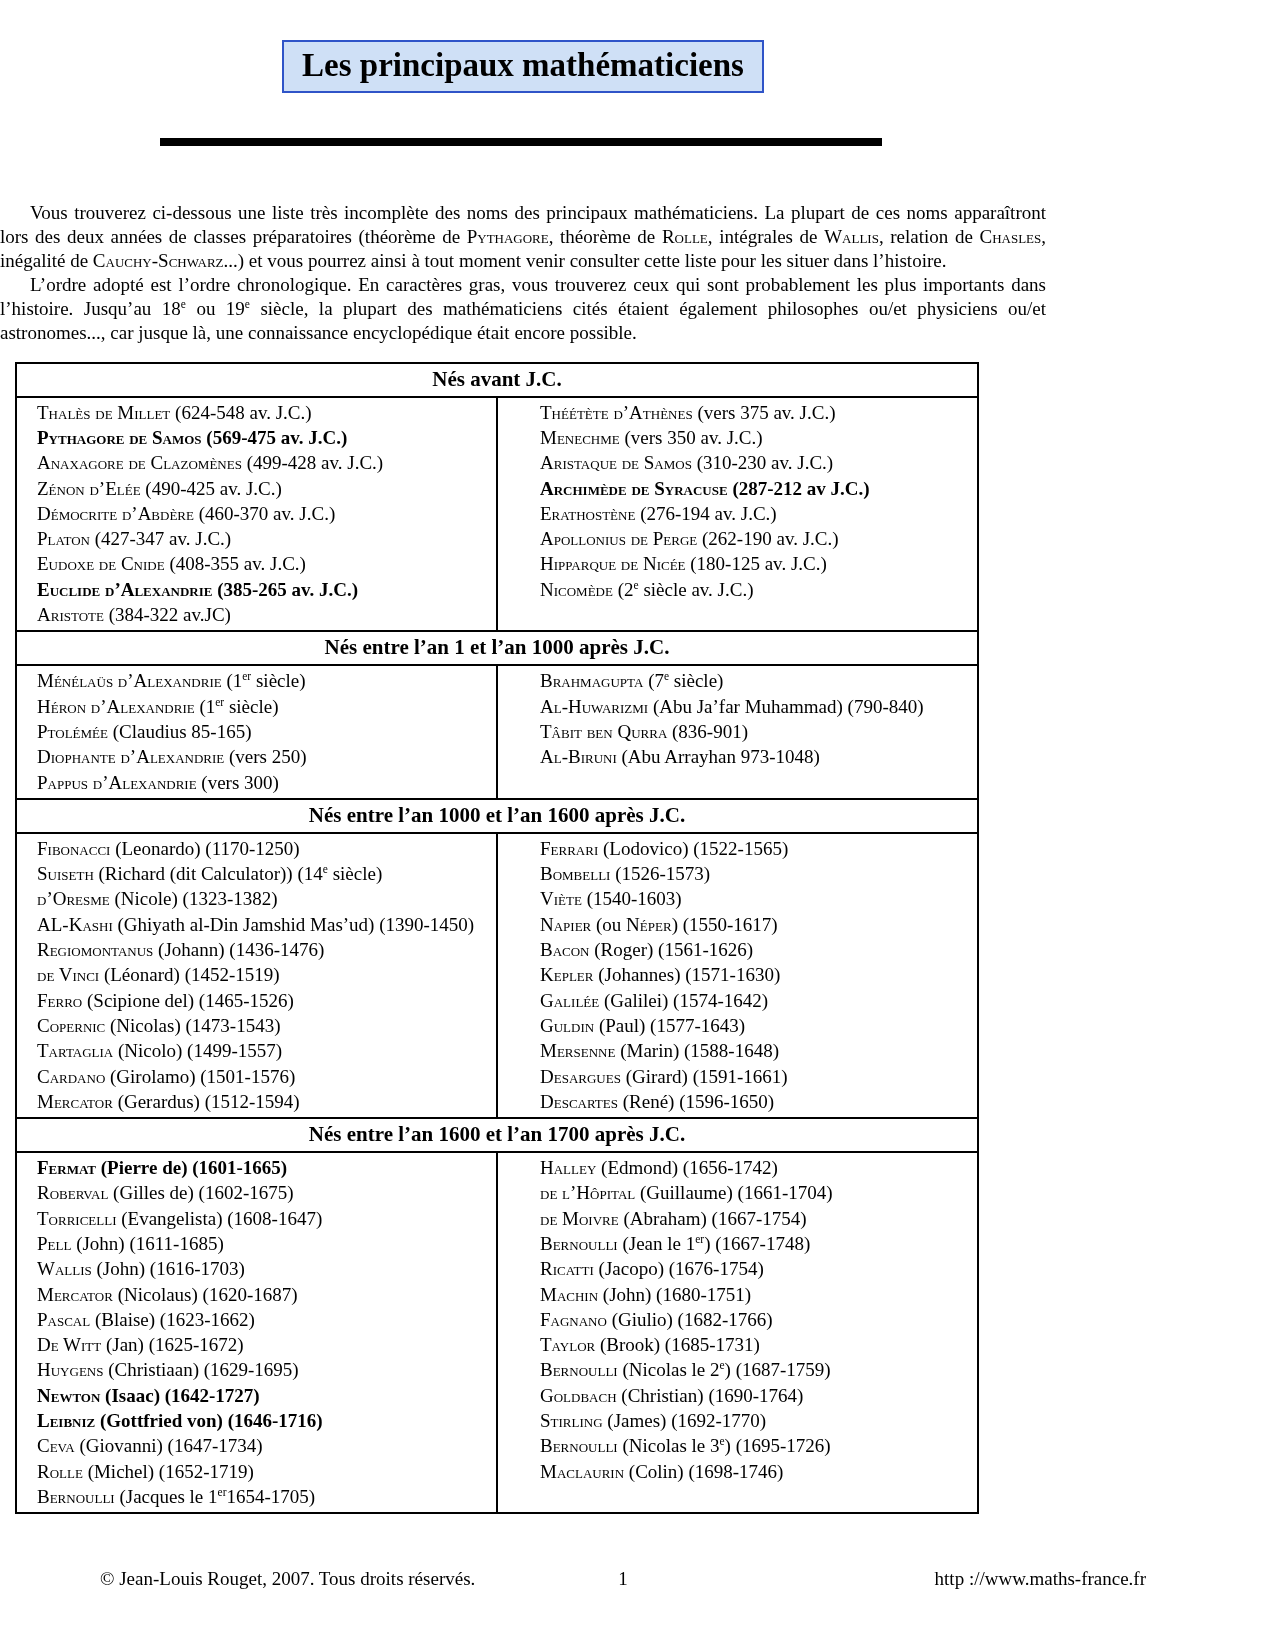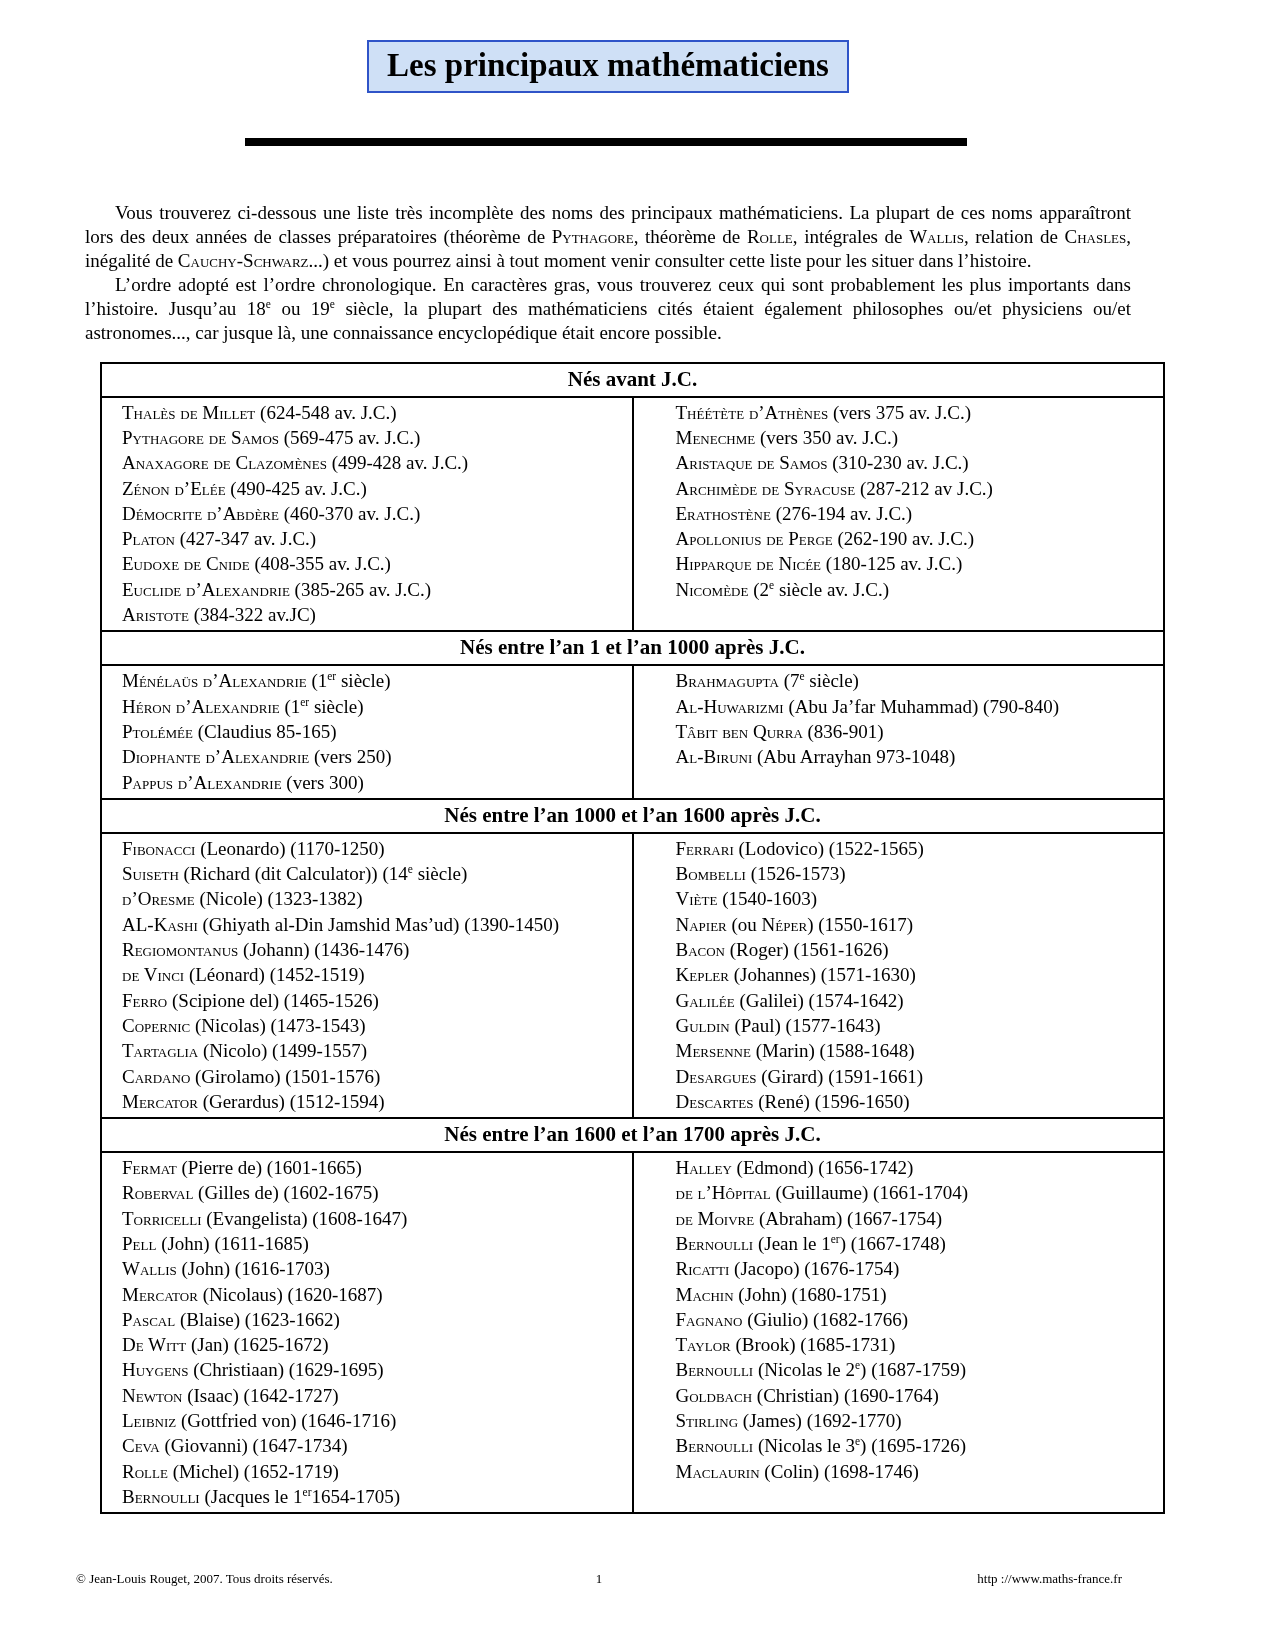--- a/index.html
+++ b/index.html
@@ -1,54 +1,54 @@
 <!DOCTYPE html>
 <html><head>
 <meta charset="utf-8">
 <style>
   html, body { margin:0; padding:0; background:#ffffff; }
   body {
     width:1275px; height:1650px; position:relative; overflow:hidden;
     font-family:"Liberation Serif","DejaVu Serif",serif; color:#000;
   }
-  .content { margin-left:85px; width:1046px; }
+  .content { width:1046px; }
   .title-row { text-align:center; padding-top:40px; }
   .title-box {
     display:inline-block; font-size:33px; font-weight:bold; line-height:1.25;
     padding:3px 18px 5px 18px; border:2px solid #2f54c8; background:#cfe0f6;
   }
   .rule { width:722px; height:8px; background:#000; margin:45px 0 0 160px; }
   .intro { margin-top:55px; }
   .intro p {
     margin:0; font-size:19px; line-height:23.9px; text-align:justify;
     text-indent:30px;
   }
   .sc { font-variant:small-caps; }
   sup { font-size:11.5px; line-height:0; }
   table.math-table {
-    margin:17px 0 0 15px; width:1065px; border-collapse:collapse;
+    margin:17px 0 0 15px; width:964px; border-collapse:collapse;
     table-layout:fixed;
   }
   table.math-table, table.math-table th, table.math-table td { border:2px solid #000; }
   th.section-title {
     font-size:21px; font-weight:bold; text-align:center;
     padding:2px 0 3px 0; line-height:27px;
   }
   td.col { vertical-align:top; padding:2px 0 3px 0; }
   td.col.left  { width:554px; }
   td.col.right { width:511px;padding-left:30px; }
   .entry {
     font-size:19px; line-height:25.3px; white-space:nowrap; overflow:visible;
   }
   td.col.left  .entry { padding-left:20px; }
   td.col.right .entry { padding-left:12px; }
-  .entry.bold { font-weight:normal; }
+  .entry.bold { font-weight:bold; }
   .footer {
-    position:absolute; left:76px; top:1568px; width:1046px;
-    font-size:13px; line-height:21px;
+    position:absolute; left:100px; top:1568px; width:1046px;
+    font-size:19px; line-height:21px;
   }
   .footer .left-text  { float:left; }
   .footer .right-text { float:right; }
   .footer .page-num {
     position:absolute; left:50%; transform:translateX(-50%);
   }
 </style>
 </head>
 <body>
 

